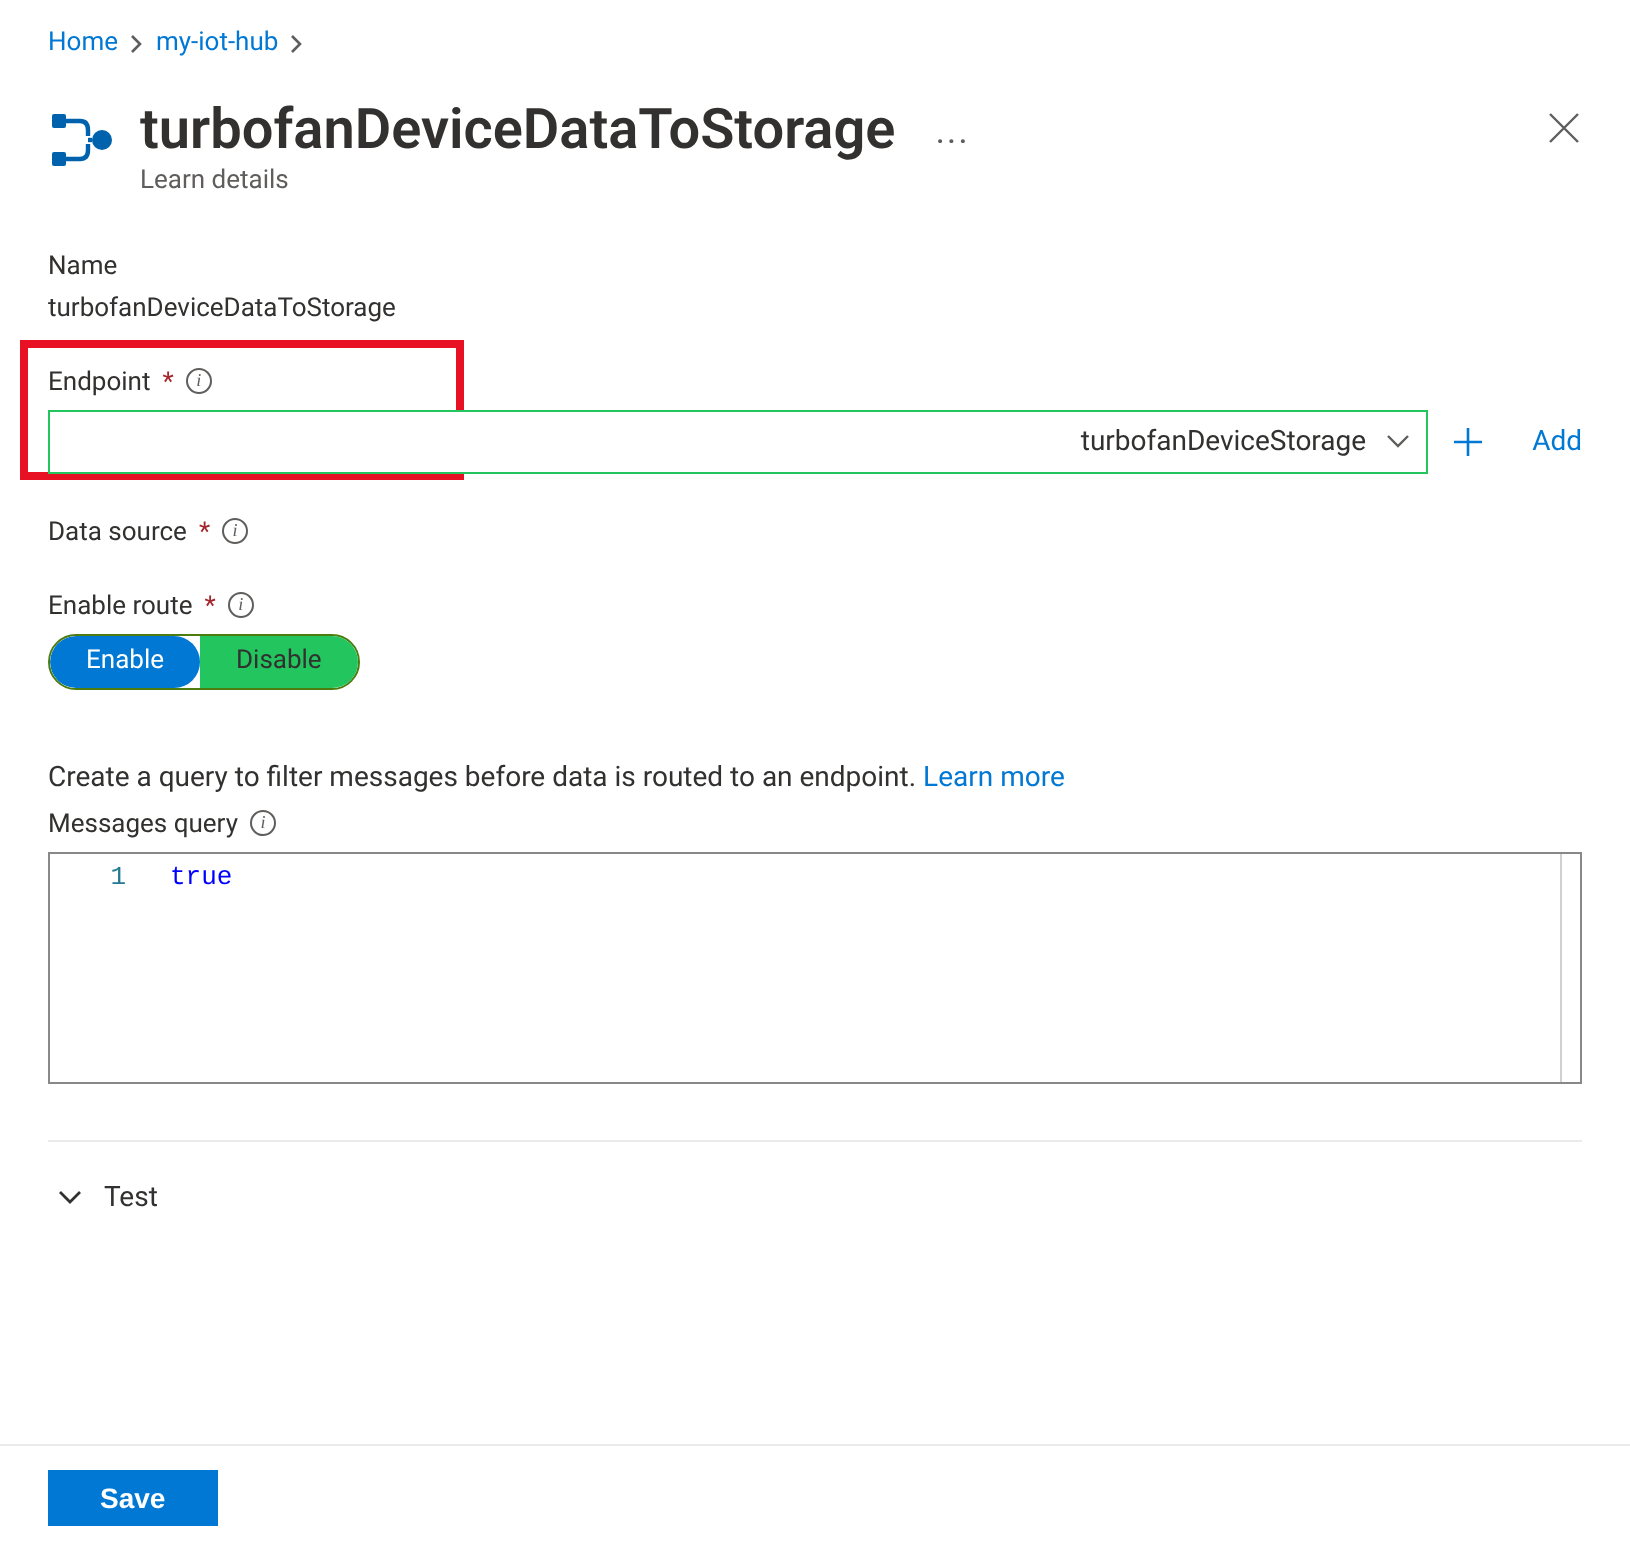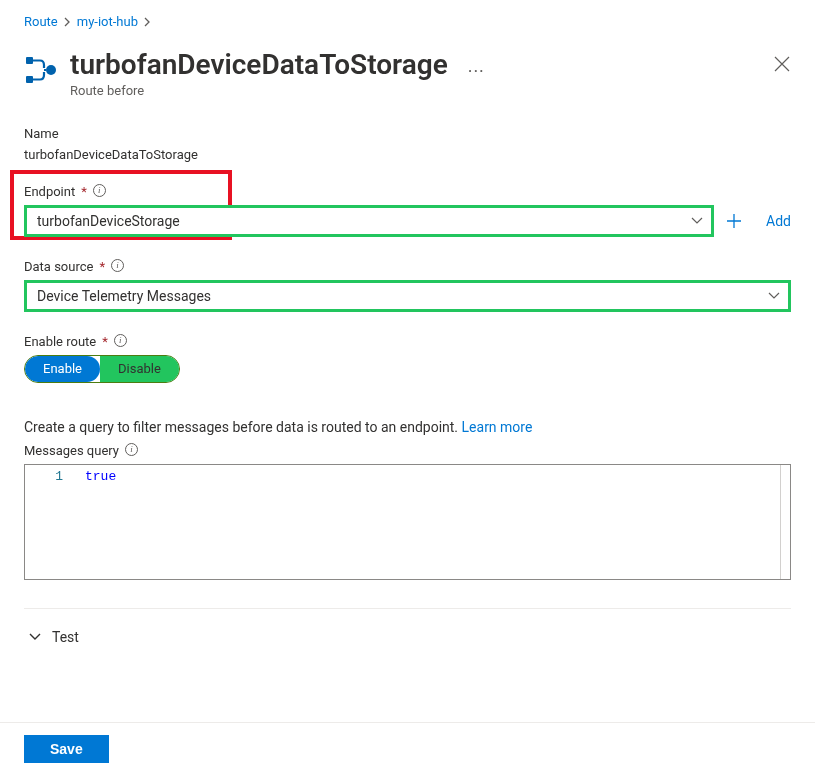--- a/index.html
+++ b/index.html
@@ -32,28 +32,29 @@
   .field-label { display: flex; align-items: flex-start; gap: 6px; font-size: 13px; color: #323130; margin-bottom: 6px; }
   .required { color: #a4262c; }
   .info-icon { width: 13px; height: 13px; border: 1px solid #605e5c; border-radius: 50%; color: #605e5c; font-size: 9px; line-height: 11px; text-align: center; display: inline-block; font-style: italic; font-family: Georgia, serif; cursor: default; }
   .field-value { font-size: 13px; color: #323130; }
 
   
   .endpoint-row { display: flex; align-items: center; gap: 12px; }
   .select-box {
     flex: 1;
     position: relative;
-    border: 3px solid #22c55e;
+    border: 1px solid #22c55e;
     height: 32px;
     display: flex;
     align-items: center;
     padding: 0 30px 0 10px;
     font-size: 14px;
     background: #fff;
     cursor: pointer;
+    justify-content: flex-end;
   }
   .select-caret { position: absolute; right: 8px; top: 50%; transform: translateY(-50%); color: #605e5c; }
   .add-link { display: flex; align-items: center; gap: 24px; color: #0078d4; cursor: pointer; font-size: 14px; }
   .add-plus { width: 16px; height: 16px; }
 
   
   .highlight-box {
     position: absolute;
     border: 4px solid #e81123;
     pointer-events: none;
@@ -133,21 +134,21 @@
   }
 
   svg { display: block; }
 </style>
 </head>
 <body>
 
 <div class="page">
 
   <nav class="breadcrumb">
-    <a href="#">Route</a>
+    <a href="#">Home</a>
     <span class="crumb-sep">
       <svg width="7" height="10" viewBox="0 0 7 10">
           <path d="M1 1l4 4-4 4" stroke="#605e5c" stroke-width="1.3" fill="none"></path>
         </svg>
     </span>
     <a href="#">my-iot-hub</a>
     <span class="crumb-sep">
       <svg width="7" height="10" viewBox="0 0 7 10">
           <path d="M1 1l4 4-4 4" stroke="#605e5c" stroke-width="1.3" fill="none"></path>
         </svg>
@@ -162,21 +163,21 @@
           <rect x="2" y="23" width="7" height="7" rx="1"></rect>
           <circle cx="27" cy="17" r="5"></circle>
           <path d="M9 7.5 H16 Q20 7.5 20 12 V15" stroke="#0062ad" stroke-width="2.2" fill="none"></path>
           <path d="M9 26.5 H16 Q20 26.5 20 22 V19" stroke="#0062ad" stroke-width="2.2" fill="none"></path>
           <path d="M20 17 H22" stroke="#0062ad" stroke-width="2.2" fill="none"></path>
         </g>
       </svg>
     </span>
     <div class="header-text">
       <h1>turbofanDeviceDataToStorage</h1>
-      <div class="subtitle">Route before</div>
+      <div class="subtitle">Learn details</div>
     </div>
     <span class="more-btn">···</span>
     <span class="close-btn">
       <svg width="18" height="18" viewBox="0 0 18 18">
           <path d="M2 2l14 14M16 2L2 16" stroke="#605e5c" stroke-width="1.2"></path>
         </svg>
     </span>
   </div>
 
   <div class="field">
@@ -212,28 +213,20 @@
       </div>
     </div>
   </div>
 
   <div class="field">
     <div class="field-label">
       <span>Data source</span>
       <span class="required">*</span>
       <span class="info-icon">i</span>
     </div>
-    <div class="select-box">
-      <span>Device Telemetry Messages</span>
-      <span class="select-caret">
-        <svg width="12" height="8" viewBox="0 0 12 8">
-            <path d="M1 1l5 5 5-5" stroke="#605e5c" stroke-width="1.2" fill="none"></path>
-          </svg>
-      </span>
-    </div>
   </div>
 
   <div class="field">
     <div class="field-label">
       <span>Enable route</span>
       <span class="required">*</span>
       <span class="info-icon">i</span>
     </div>
     <div class="toggle">
       <div class="toggle-option active">Enable</div>

